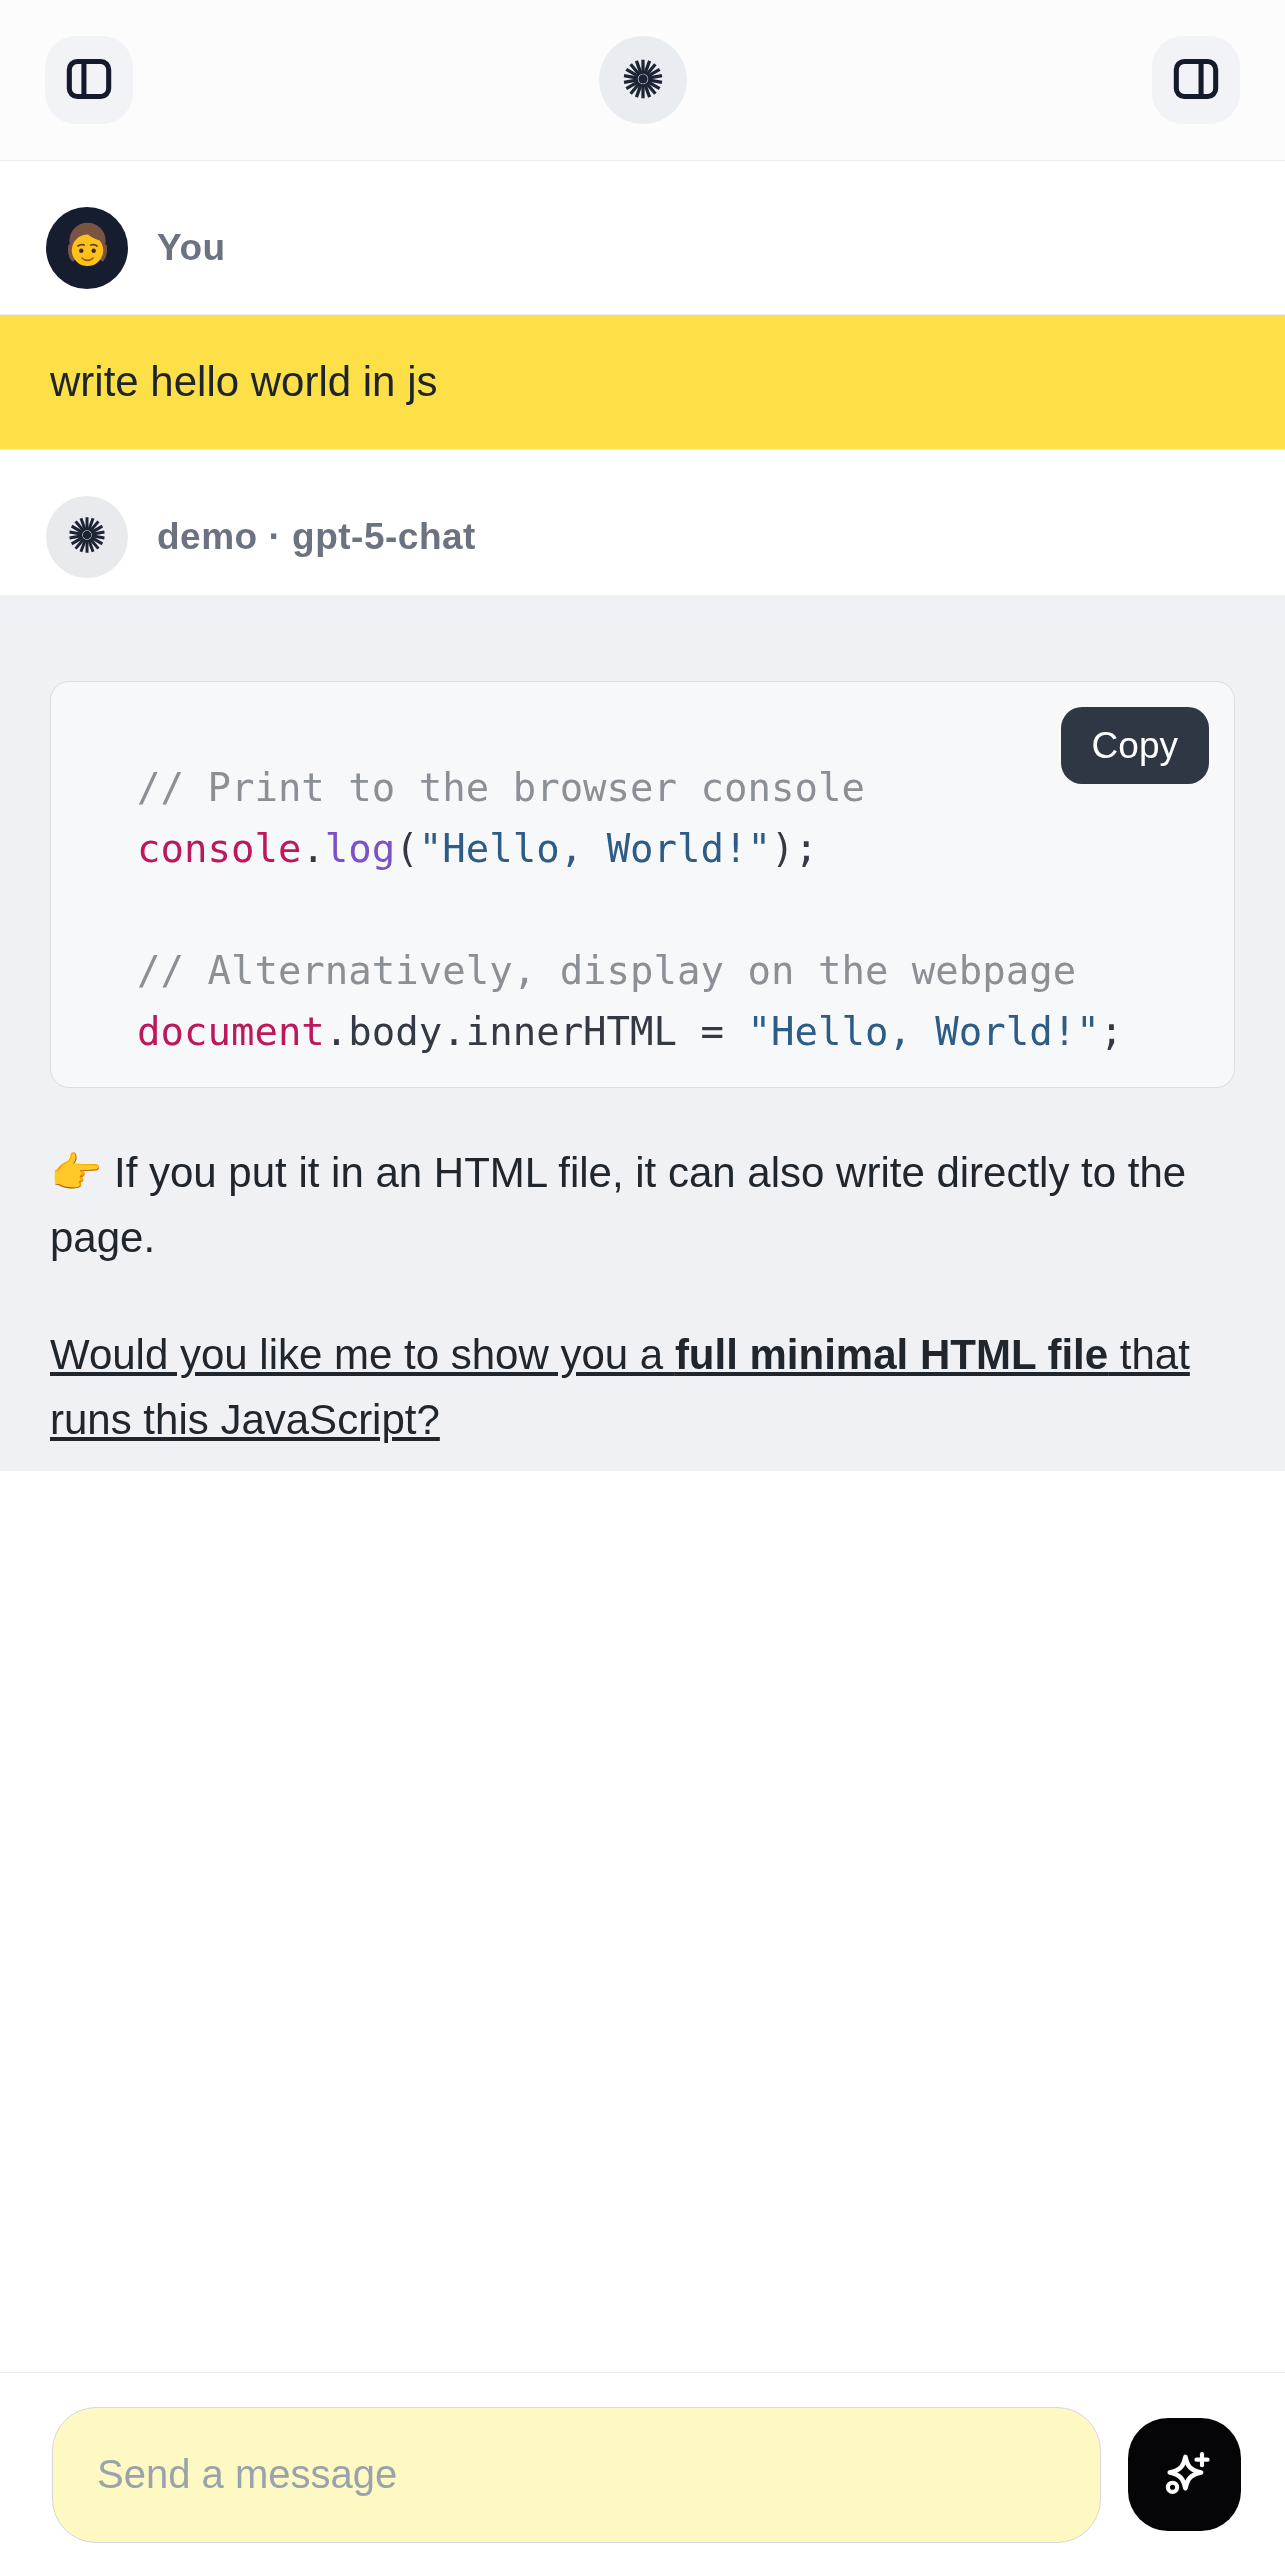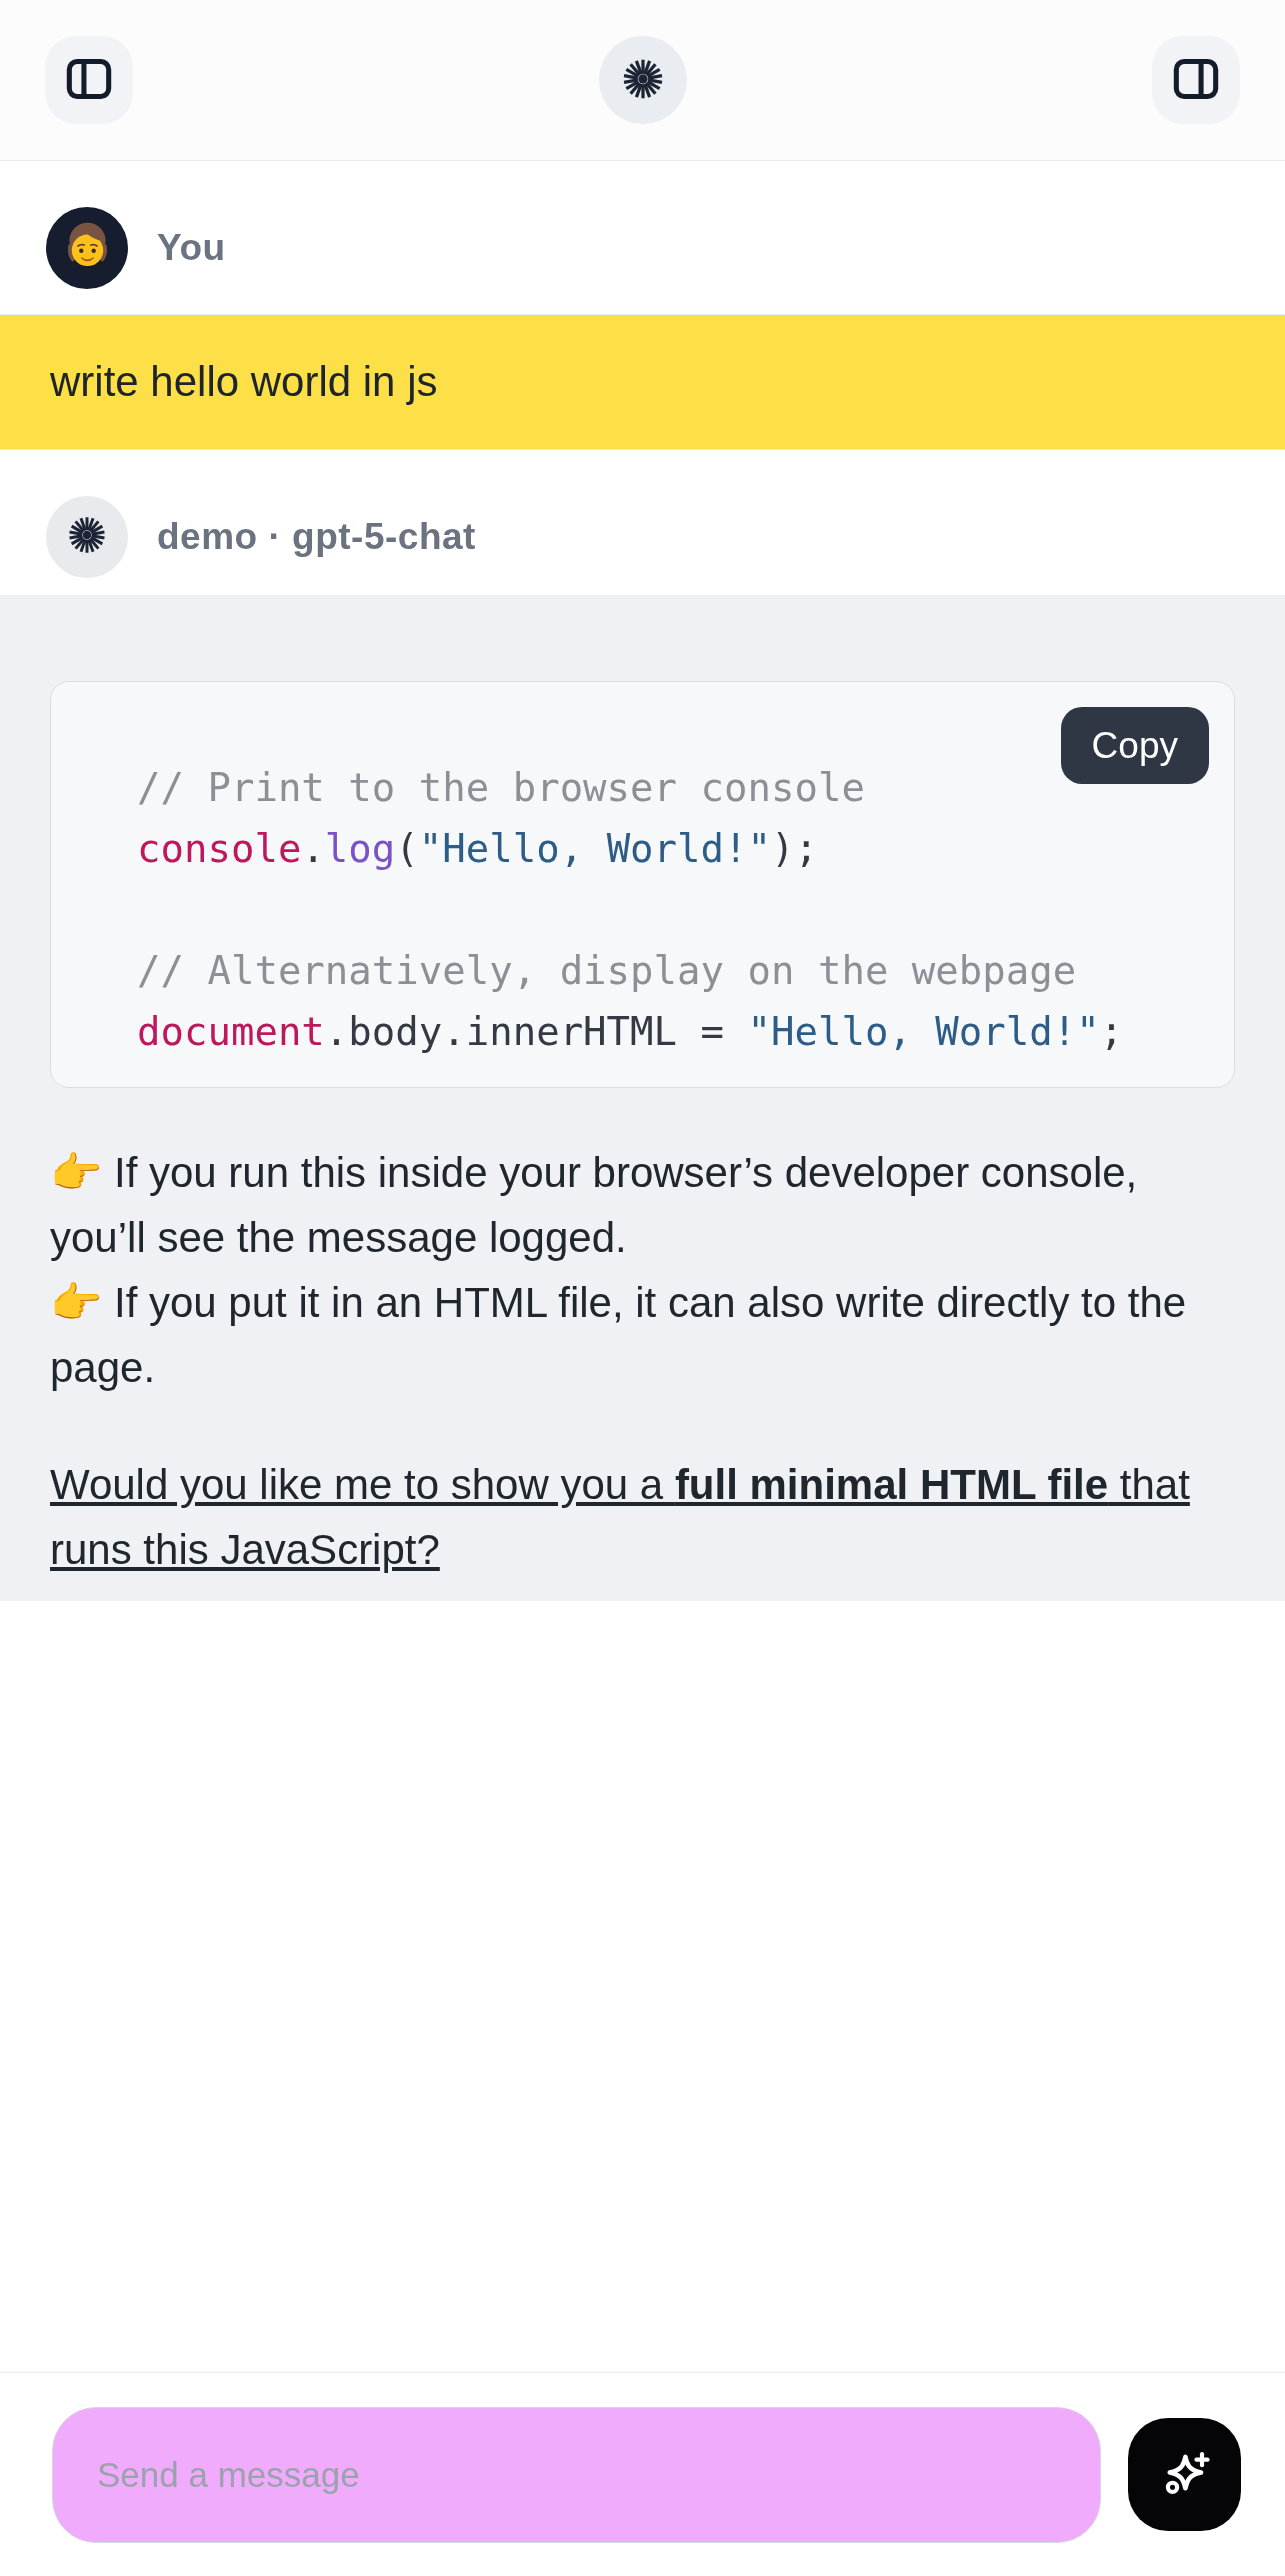--- a/index.html
+++ b/index.html
@@ -94,24 +94,24 @@
     height:204px;
     background:#ffffff;
     border-top:1.9px solid #e9ebee;
     display:flex;align-items:center;
     padding:0 44px 0 52px;gap:27px;
     box-sizing:border-box;
   }
   .msg-input{
     flex:1;height:136px;box-sizing:border-box;
     border:1.9px solid #d4d8dd;border-radius:44px;
-    background:#f0abfc;
+    background:#fef9c3;
     padding:0 44px;
     font-family:"Liberation Sans", sans-serif;
-    font-size:35px;color:#20262e;
+    font-size:40px;color:#20262e;
     outline:none;
   }
   .msg-input::placeholder{color:#9aa2ac;}
   .send-btn{
     width:113px;height:113px;flex:0 0 auto;
     border:none;cursor:pointer;
     border-radius:40px;
     background:#050507;
     display:flex;align-items:center;justify-content:center;padding:0;
   }
@@ -229,21 +229,20 @@
   <div class="code-card">
     <button class="copy-btn">Copy</button>
     <pre class="code"><span class="tok-comment">// Print to the browser console</span>
 <span class="tok-red">console</span><span class="tok-plain">.</span><span class="tok-purple">log</span><span class="tok-plain">(</span><span class="tok-string">"Hello, World!"</span><span class="tok-plain">);</span>
 
 <span class="tok-comment">// Alternatively, display on the webpage</span>
 <span class="tok-red">document</span><span class="tok-plain">.body.innerHTML = </span><span class="tok-string">"Hello, World!"</span><span class="tok-plain">;</span></pre>
   </div>
 
   <div class="para-group">
-    <div class="para"><span>👉 If you run this inside your browser’s developer console, you’ll see the message logged.</span></div>
     <div class="para"><span>👉 If you put it in an HTML file, it can also write directly to the page.</span></div>
   </div>
 
   <div class="para spaced"><span>Would you like me to show you a </span><b>full minimal HTML file</b><span> that runs this JavaScript?</span></div>
 </div>
 
 <div class="composer">
   <input class="msg-input" type="text" placeholder="Send a message" style="">
   <button class="send-btn">
     <span>

